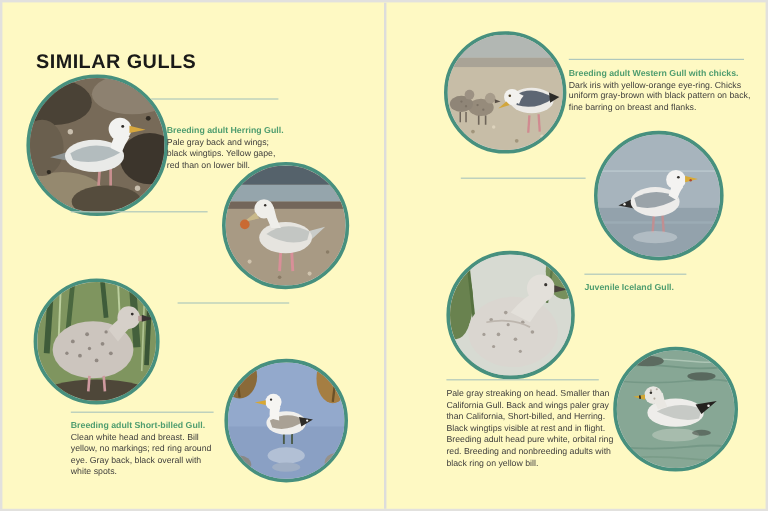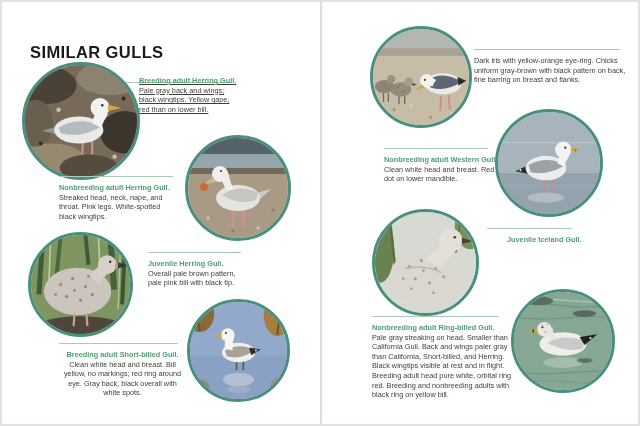--- a/index.html
+++ b/index.html
@@ -1,18 +1,18 @@
 <!DOCTYPE html>
 <html style="--heading-green: #4f9d6f; --ring-teal: #47907e; --rule: #afc8bc; --body-text: #3f3e3c; --title-text: #1a1a18;"><head>
 <meta charset="utf-8">
 <style>
   html,body{margin:0;padding:0;background:#c9c9c7;}
   .spread{
     position:relative;width:640px;height:426px;box-sizing:border-box;
-    background:#ffffff;border:2px solid #e2e1de;overflow:hidden;
+    background:#fef9c3;border:2px solid #e2e1de;overflow:hidden;
     font-family:"Liberation Sans",sans-serif;
   }
   .divider{position:absolute;left:318px;top:0;width:2px;height:426px;background:#dddddb;}
   .page-title{
     position:absolute;left:28px;top:30px;
     font-size:16.5px;font-weight:800;letter-spacing:.4px;
     color:var(--title-text,#1a1a18);
   }
   .circle{
     position:absolute;margin:0;border-radius:50%;
@@ -38,27 +38,27 @@
   
   .r1{left:124px;top:80px;width:106px;}
   .r2{left:57px;top:174px;width:114px;}
   .r3{left:146px;top:250px;width:93px;}
   .r4{left:57px;top:341px;width:119px;}
   .r5{left:472px;top:47px;width:146px;}
   .r6{left:382px;top:146px;width:104px;}
   .r7{left:485px;top:226px;width:85px;}
   .r8{left:370px;top:314px;width:127px;}
   
-  .cap1{left:137px;top:74px;width:100px;text-decoration:underline;}
+  .cap1{left:137px;top:102px;width:100px;}
   .cap2{left:57px;top:181px;width:120px;}
   .cap3{left:146px;top:257px;width:103px;}
-  .cap4{left:57px;top:348px;width:127px;text-align:center;}
+  .cap4{left:57px;top:348px;width:127px;}
   .cap5{left:472px;top:54px;width:152px;}
   .cap6{left:382px;top:153px;width:114px;}
-  .cap7{left:485px;top:233px;width:97px;margin-left:20px;}
+  .cap7{left:485px;top:233px;width:97px;}
   .cap8{left:370px;top:321px;width:140px;}
 </style>
 </head>
 <body>
 
 <div class="spread">
   <div class="divider"></div>
 
   <h1 class="page-title">SIMILAR GULLS</h1>
 
@@ -108,24 +108,20 @@
       <ellipse cx="50" cy="60" rx="22" ry="13" fill="#e6e4df"></ellipse>
       <path d="M70 55 Q50 45 34 57 Q52 68 68 62 Z" fill="#c3c6c3"></path>
       <path d="M38 52 Q34 44 32 36 L40 34 Q42 44 46 52 Z" fill="#efeeea"></path>
       <circle cx="32" cy="36" r="8" fill="#efeeea"></circle>
       <circle cx="33" cy="33" r="1" fill="#33302c"></circle>
       <path d="M25 39 L15 47 L28 44 Z" fill="#c9b98a"></path>
       <circle cx="16" cy="49" r="4" fill="#c96a33"></circle>
     </svg>
   </figure>
   <div class="rule r2"></div>
-  <div class="caption cap2">
-    <div class="head">Nonbreeding adult Herring Gull.</div>
-    <div class="body">Streaked head, neck, nape, and throat. Pink legs. White-spotted black wingtips.</div>
-  </div>
 
   <figure class="circle c3">
     <svg viewBox="0 0 100 100" preserveAspectRatio="xMidYMid slice">
       <rect width="100" height="100" fill="#7f955f"></rect>
       <path d="M12 0 L8 60" stroke="#3f5c3a" stroke-width="5"></path>
       <path d="M30 0 L26 40" stroke="#4a673f" stroke-width="4"></path>
       <path d="M55 0 L58 30" stroke="#3f5c3a" stroke-width="4"></path>
       <path d="M80 0 L84 55" stroke="#44603c" stroke-width="6"></path>
       <path d="M95 10 L92 70" stroke="#3a5536" stroke-width="4"></path>
       <path d="M20 0 L18 50" stroke="#bccf9e" stroke-width="1.6"></path>
@@ -147,24 +143,20 @@
       <path d="M60 40 Q68 30 76 28 L82 34 Q74 42 68 50 Z" fill="#d6d0c9"></path>
       <circle cx="77" cy="30" r="9.5" fill="#d6d0c9"></circle>
       <circle cx="80" cy="27" r="1.2" fill="#332f2c"></circle>
       <rect x="85" y="28.5" width="4" height="4.5" fill="#b89b96"></rect>
       <path d="M88 27.5 L98 31 L88 33.5 Z" fill="#3a3432"></path>
       <path d="M44 79 L43 92" stroke="#cf9aa0" stroke-width="2.2"></path>
       <path d="M56 79 L57 92" stroke="#cf9aa0" stroke-width="2.2"></path>
     </svg>
   </figure>
   <div class="rule r3"></div>
-  <div class="caption cap3">
-    <div class="head">Juvenile Herring Gull.</div>
-    <div class="body">Overall pale brown pattern, pale pink bill with black tip.</div>
-  </div>
 
   <figure class="circle c4">
     <svg viewBox="0 0 100 100" preserveAspectRatio="xMidYMid slice">
       <rect width="100" height="100" fill="#93a9cc"></rect>
       <rect y="55" width="100" height="45" fill="#8aa0c4"></rect>
       <ellipse cx="10" cy="12" rx="15" ry="19" fill="#8a6a39"></ellipse>
       <ellipse cx="90" cy="14" rx="14" ry="21" fill="#a57e42"></ellipse>
       <path d="M6 0 L10 30" stroke="#6b5128" stroke-width="2"></path>
       <path d="M94 0 L90 34" stroke="#6b5128" stroke-width="2"></path>
       <path d="M48 60 L48 70" stroke="#4a5a48" stroke-width="1.6"></path>
@@ -219,20 +211,21 @@
       <g fill="#7c7265">
         <circle cx="26" cy="61" r="1"></circle>
           <circle cx="31" cy="65" r="1"></circle>
           <circle cx="12" cy="58" r="1"></circle>
           <circle cx="16" cy="62" r="1"></circle>
       </g>
     </svg>
   </figure>
   <div class="rule r5"></div>
   <div class="caption cap5">
+    <div class="head">Breeding adult Western Gull with chicks.</div>
     <div class="body">Dark iris with yellow-orange eye-ring. Chicks uniform gray-brown with black pattern on back, fine barring on breast and flanks.</div>
   </div>
 
   <figure class="circle c6">
     <svg viewBox="0 0 100 100" preserveAspectRatio="xMidYMid slice">
       <rect width="100" height="100" fill="#a7b4bd"></rect>
       <rect y="60" width="100" height="40" fill="#93a2ac"></rect>
       <path d="M0 30 H100" stroke="#bcc8cf" stroke-width="1.4" opacity=".8"></path>
       <path d="M0 72 H100" stroke="#9fafb9" stroke-width="2" opacity=".7"></path>
       <path d="M46 66 L45 80" stroke="#c08f92" stroke-width="2"></path>
@@ -243,24 +236,20 @@
       <path d="M30 52 Q48 42 66 52 Q48 63 32 59 Z" fill="#9aa3a9"></path>
       <path d="M58 50 Q60 42 64 37 L70 43 Q66 48 65 54 Z" fill="#f4f3f1"></path>
       <circle cx="64" cy="37" r="8" fill="#f4f3f1"></circle>
       <circle cx="66" cy="35" r="1.1" fill="#33302c"></circle>
       <path d="M71.5 34 L82 36.5 L71.5 39 Z" fill="#d9ab36"></path>
       <circle cx="76" cy="37.5" r="1" fill="#b04a30"></circle>
       <ellipse cx="47" cy="84" rx="18" ry="5" fill="#cfd6da" opacity=".5"></ellipse>
     </svg>
   </figure>
   <div class="rule r6"></div>
-  <div class="caption cap6">
-    <div class="head">Nonbreeding adult Western Gull.</div>
-    <div class="body">Clean white head and breast. Red dot on lower mandible.</div>
-  </div>
 
   <figure class="circle c7">
     <svg viewBox="0 0 100 100" preserveAspectRatio="xMidYMid slice">
       <rect width="100" height="100" fill="#d7dad2"></rect>
       <ellipse cx="5" cy="38" rx="14" ry="32" fill="#69824f"></ellipse>
       <ellipse cx="94" cy="14" rx="15" ry="23" fill="#77905c"></ellipse>
       <path d="M14 0 L20 55" stroke="#55713f" stroke-width="2.4"></path>
       <path d="M86 0 L80 40" stroke="#5d784a" stroke-width="2"></path>
       <ellipse cx="52" cy="64" rx="37" ry="29" fill="#dad6d0"></ellipse>
       <g fill="#a59e96">
@@ -311,16 +300,15 @@
       </g>
       <circle cx="29" cy="36" r="1.1" fill="#34312d"></circle>
       <path d="M24 37.5 L14 39.5 L24 42 Z" fill="#d2a735"></path>
       <path d="M19.5 38.2 L19.9 41.2" stroke="#2a2723" stroke-width="1.4"></path>
       <ellipse cx="50" cy="72" rx="20" ry="5.5" fill="#d8dcd2" opacity=".4"></ellipse>
       <ellipse cx="72" cy="70" rx="8" ry="2.5" fill="#2e2c28" opacity=".45"></ellipse>
     </svg>
   </figure>
   <div class="rule r8"></div>
   <div class="caption cap8">
-    <div class="head">Nonbreeding adult Ring-billed Gull.</div>
     <div class="body">Pale gray streaking on head. Smaller than California Gull. Back and wings paler gray than California, Short-billed, and Herring. Black wingtips visible at rest and in flight. Breeding adult head pure white, orbital ring red. Breeding and nonbreeding adults with black ring on yellow bill.</div>
   </div>
 </div>
 
 </body></html>

